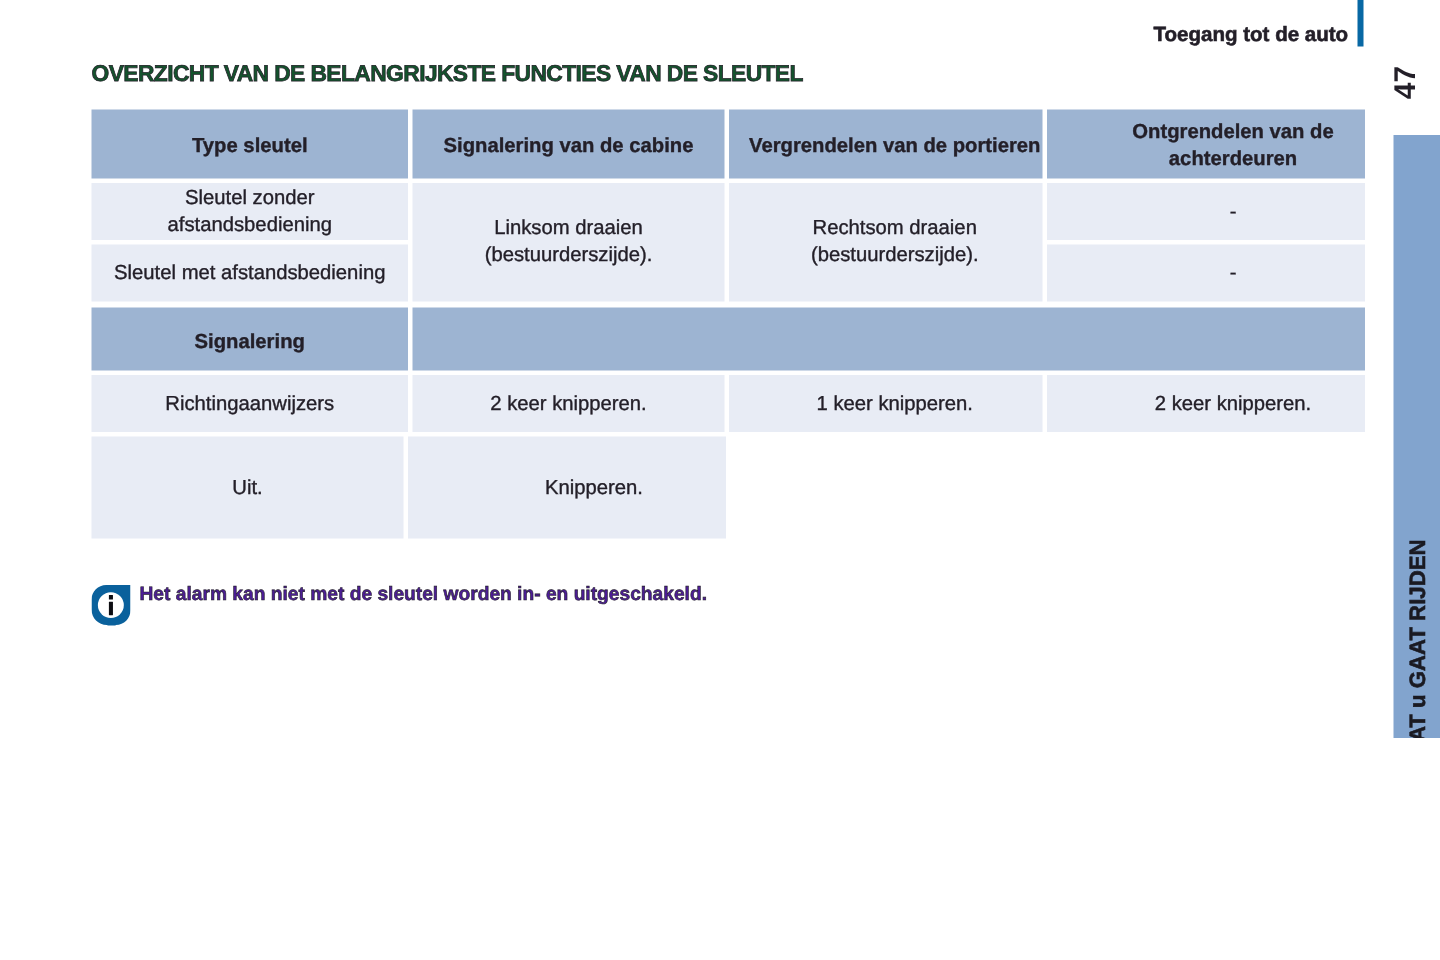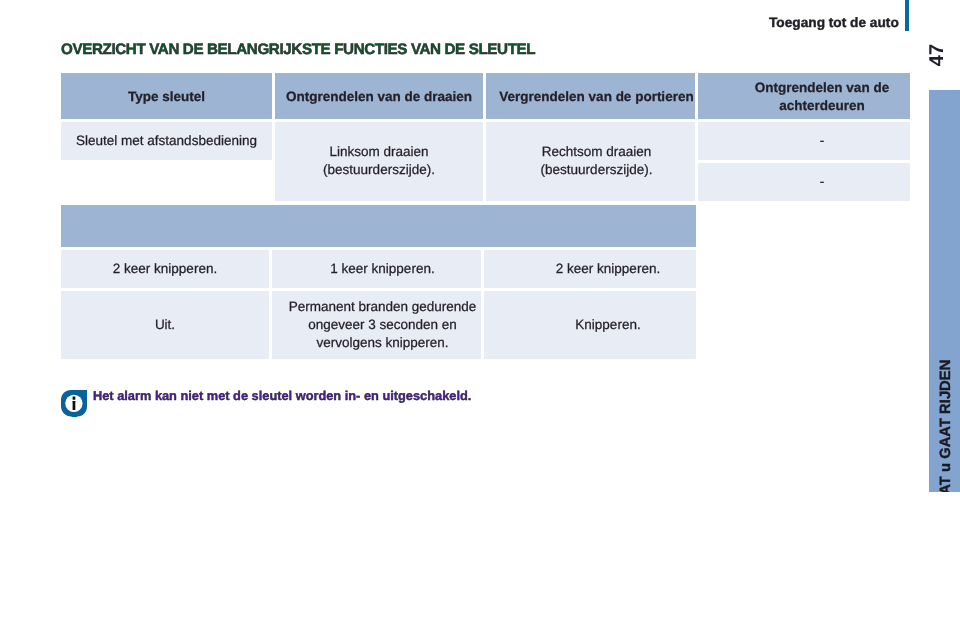--- a/index.html
+++ b/index.html
@@ -61,55 +61,56 @@
   <div class="pagenum">
       <span>47</span>
     </div>
 
   <div class="sec-title">OVERZICHT VAN DE BELANGRIJKSTE FUNCTIES VAN DE SLEUTEL</div>
 
   <div class="tbl">
 
     <div class="trow">
       <div class="cell hd c0" style="height:45.5px">Type sleutel</div>
-      <div class="cell hd c1" style="height:45.5px">Ontgrendelen van de draaien</div>
+      <div class="cell hd c1" style="height:45.5px">Signalering van de cabine</div>
       <div class="cell hd c2" style="height:45.5px">Vergrendelen van de portieren</div>
       <div class="cell hd c3 mr0" style="height:45.5px">Ontgrendelen van de
 achterdeuren</div>
     </div>
 
     <div class="trow">
       <div style="width:214px">
+        <div class="cell c0" style="height:38.5px">Sleutel zonder
+afstandsbediening</div>
         <div class="cell c0" style="height:38px">Sleutel met afstandsbediening</div>
       </div>
       <div class="cell c1" style="height:79.5px">Linksom draaien
 (bestuurderszijde).</div>
       <div class="cell c2" style="height:79.5px">Rechtsom draaien
 (bestuurderszijde).</div>
       <div style="width:212px">
         <div class="cell c3 mr0" style="height:38.5px">-</div>
         <div class="cell c3 mr0" style="height:38px">-</div>
       </div>
     </div>
 
     <div class="trow">
+      <div class="cell hd c0" style="height:42px;margin-bottom:3px;margin-top:1px">Signalering</div>
       <div class="cell hd mr0" style="height:42px;width:635px;margin-bottom:3px;margin-top:1px"></div>
     </div>
 
     <div class="trow">
+      <div class="cell c0" style="height:38px;margin-bottom:3px">Richtingaanwijzers</div>
       <div class="cell c1" style="height:38px;margin-bottom:3px">2 keer knipperen.</div>
       <div class="cell c2" style="height:38px;margin-bottom:3px">1 keer knipperen.</div>
       <div class="cell c3 mr0" style="height:38px;margin-bottom:3px">2 keer knipperen.</div>
     </div>
 
     <div class="trow">
       <div class="cell c1 mb0" style="height:68px">Uit.</div>
-      <div class="cell c2 mb0" style="height:68px">Permanent branden gedurende
-ongeveer 3 seconden en
-vervolgens knipperen.</div>
       <div class="cell c3 mr0 mb0" style="height:68px">Knipperen.</div>
     </div>
   </div>
 
   <div class="note">
     <svg class="noteicon" viewBox="0 0 26 27">
       <path d="M26 0 H9.8 C4.4 0 0 4.4 0 9.8 V16.3 C0 22.0 4.6 26.6 10.3 26.6 H10.6 V28 H16.1 V26.6 H16.2
                C21.7 26.6 26 22.3 26 16.8 Z" fill="#0a619c"></path>
       <circle cx="12.9" cy="13.4" r="8.65" fill="#ffffff"></circle>
       <rect x="11.6" y="11.1" width="2.7" height="9.0" rx="0.2" fill="#0d0d12"></rect>

